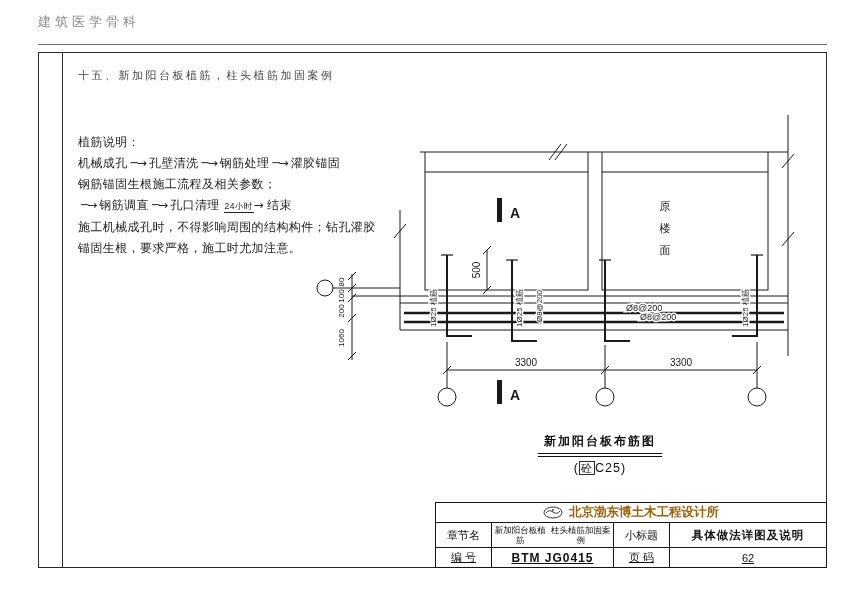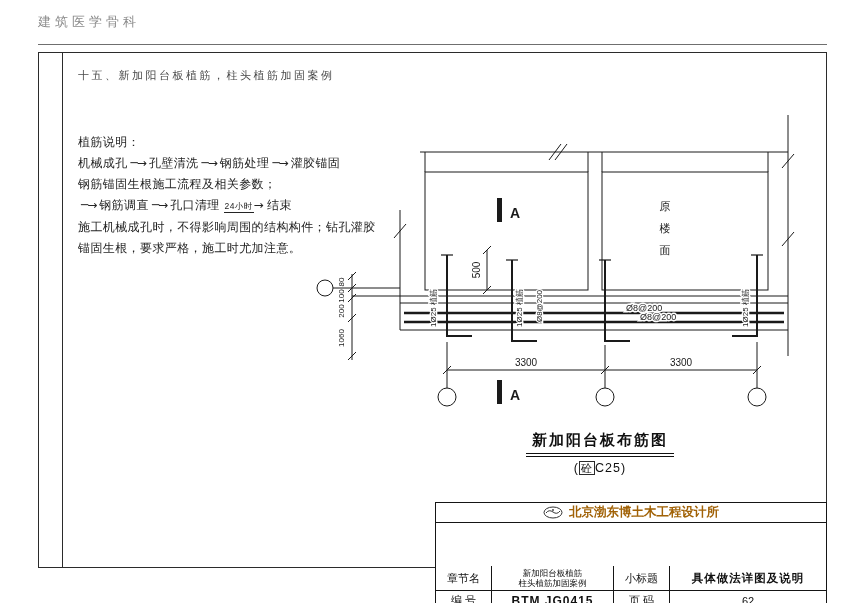--- a/index.html
+++ b/index.html
@@ -27,37 +27,37 @@
   .note-line { line-height:21px; white-space:nowrap; letter-spacing:0.4px; }
   .flow span { vertical-align:baseline; }
   .arr { margin:0 3px; letter-spacing:-1px; font-family:"DejaVu Sans",sans-serif; }
   .timer { font-size:8.5px; vertical-align:4px; border-bottom:1px solid #242424; padding:0 1px 1px; }
   .arr-head { font-family:"DejaVu Sans",sans-serif; margin-right:3px; }
   
   .drawing-wrap { position:absolute; left:300px; top:110px; width:500px; height:320px; }
   svg text { font-family:"Liberation Sans","DejaVu Sans",sans-serif; }
   
   .caption { position:absolute; left:450px; top:431px; width:300px; text-align:center; }
-  .caption-title { display:inline-block; font-size:15px; font-weight:bold; letter-spacing:2px;
+  .caption-title { display:inline-block; font-size:12px; font-weight:bold; letter-spacing:2px;
     color:#101010; border-bottom:4px double #101010; padding:0 6px 3px; }
   .caption-sub { margin-top:4px; font-size:12.5px; color:#101010; letter-spacing:1px; }
   .tong-box { border:1px solid #2b2b2b; padding:0 1px; font-size:11px; }
   
   .tblock { position:absolute; left:435px; top:502px; width:392px; border:1px solid #151515; background:#fff; }
   .tb-company { height:20px; border-bottom:1px solid #151515; display:flex; align-items:center;
     justify-content:center; gap:6px; font-size:12.5px; font-weight:600; color:#a16207; }
   .tb-grid { display:grid; grid-template-columns:56px 122px 56px 1fr; }
   .tb-cell { border-right:1px solid #151515; border-bottom:1px solid #151515;
     display:flex; align-items:center; justify-content:center; text-align:center;
     font-size:11px; color:#111; }
   .tb-cell.last-col { border-right:none; }
   .tb-cell.last-row { border-bottom:none; }
-  .row2 { height:25px;margin-top:43px; }
+  .row2 { height:25px; }
   .row3 { height:19px;text-decoration:underline; }
-  .chapter-value { flex-direction:column; font-size:8.5px; line-height:10px; letter-spacing:0; }
+  .chapter-value { flex-direction:row; font-size:8.5px; line-height:10px; letter-spacing:0; }
   .number-value { font-weight:bold; font-size:12px; letter-spacing:1px; }
   .subtitle-value { font-size:11.5px; font-weight:600; letter-spacing:1px; }
 </style>
 </head>
 <body>
 
 <div class="canvas">
 
   <div class="running-header">建筑医学骨科</div>
   <div class="header-rule"></div>

